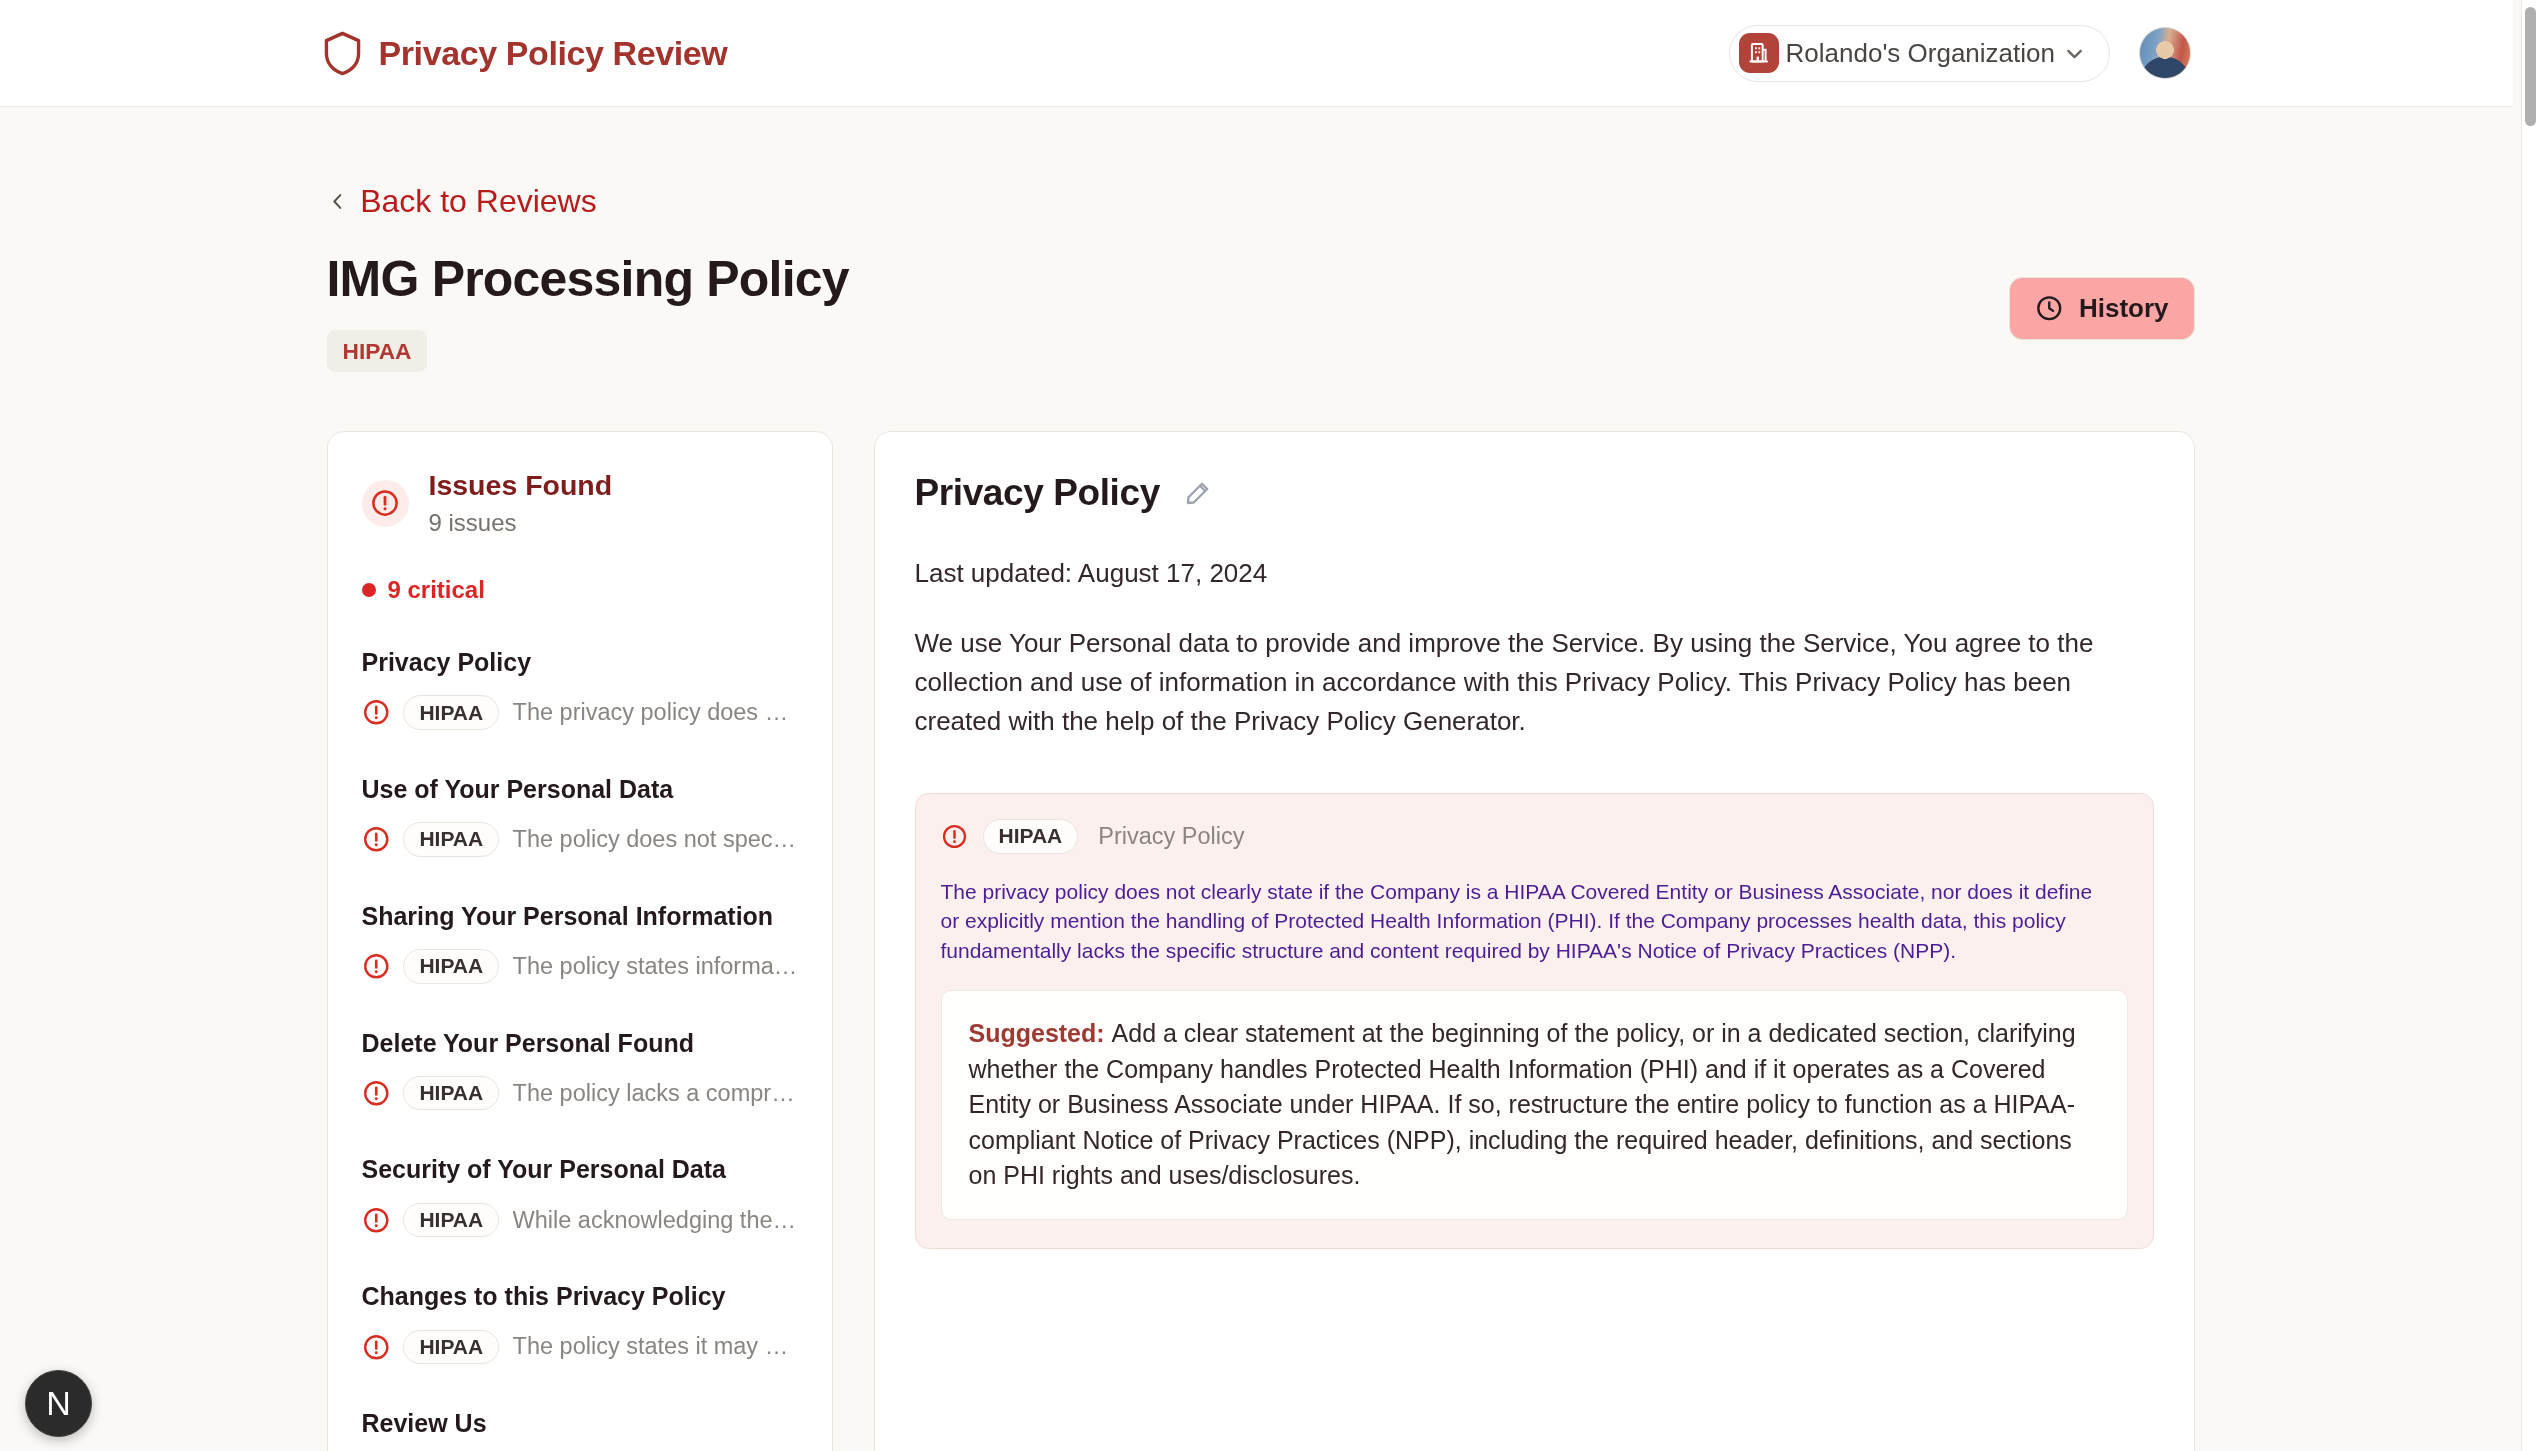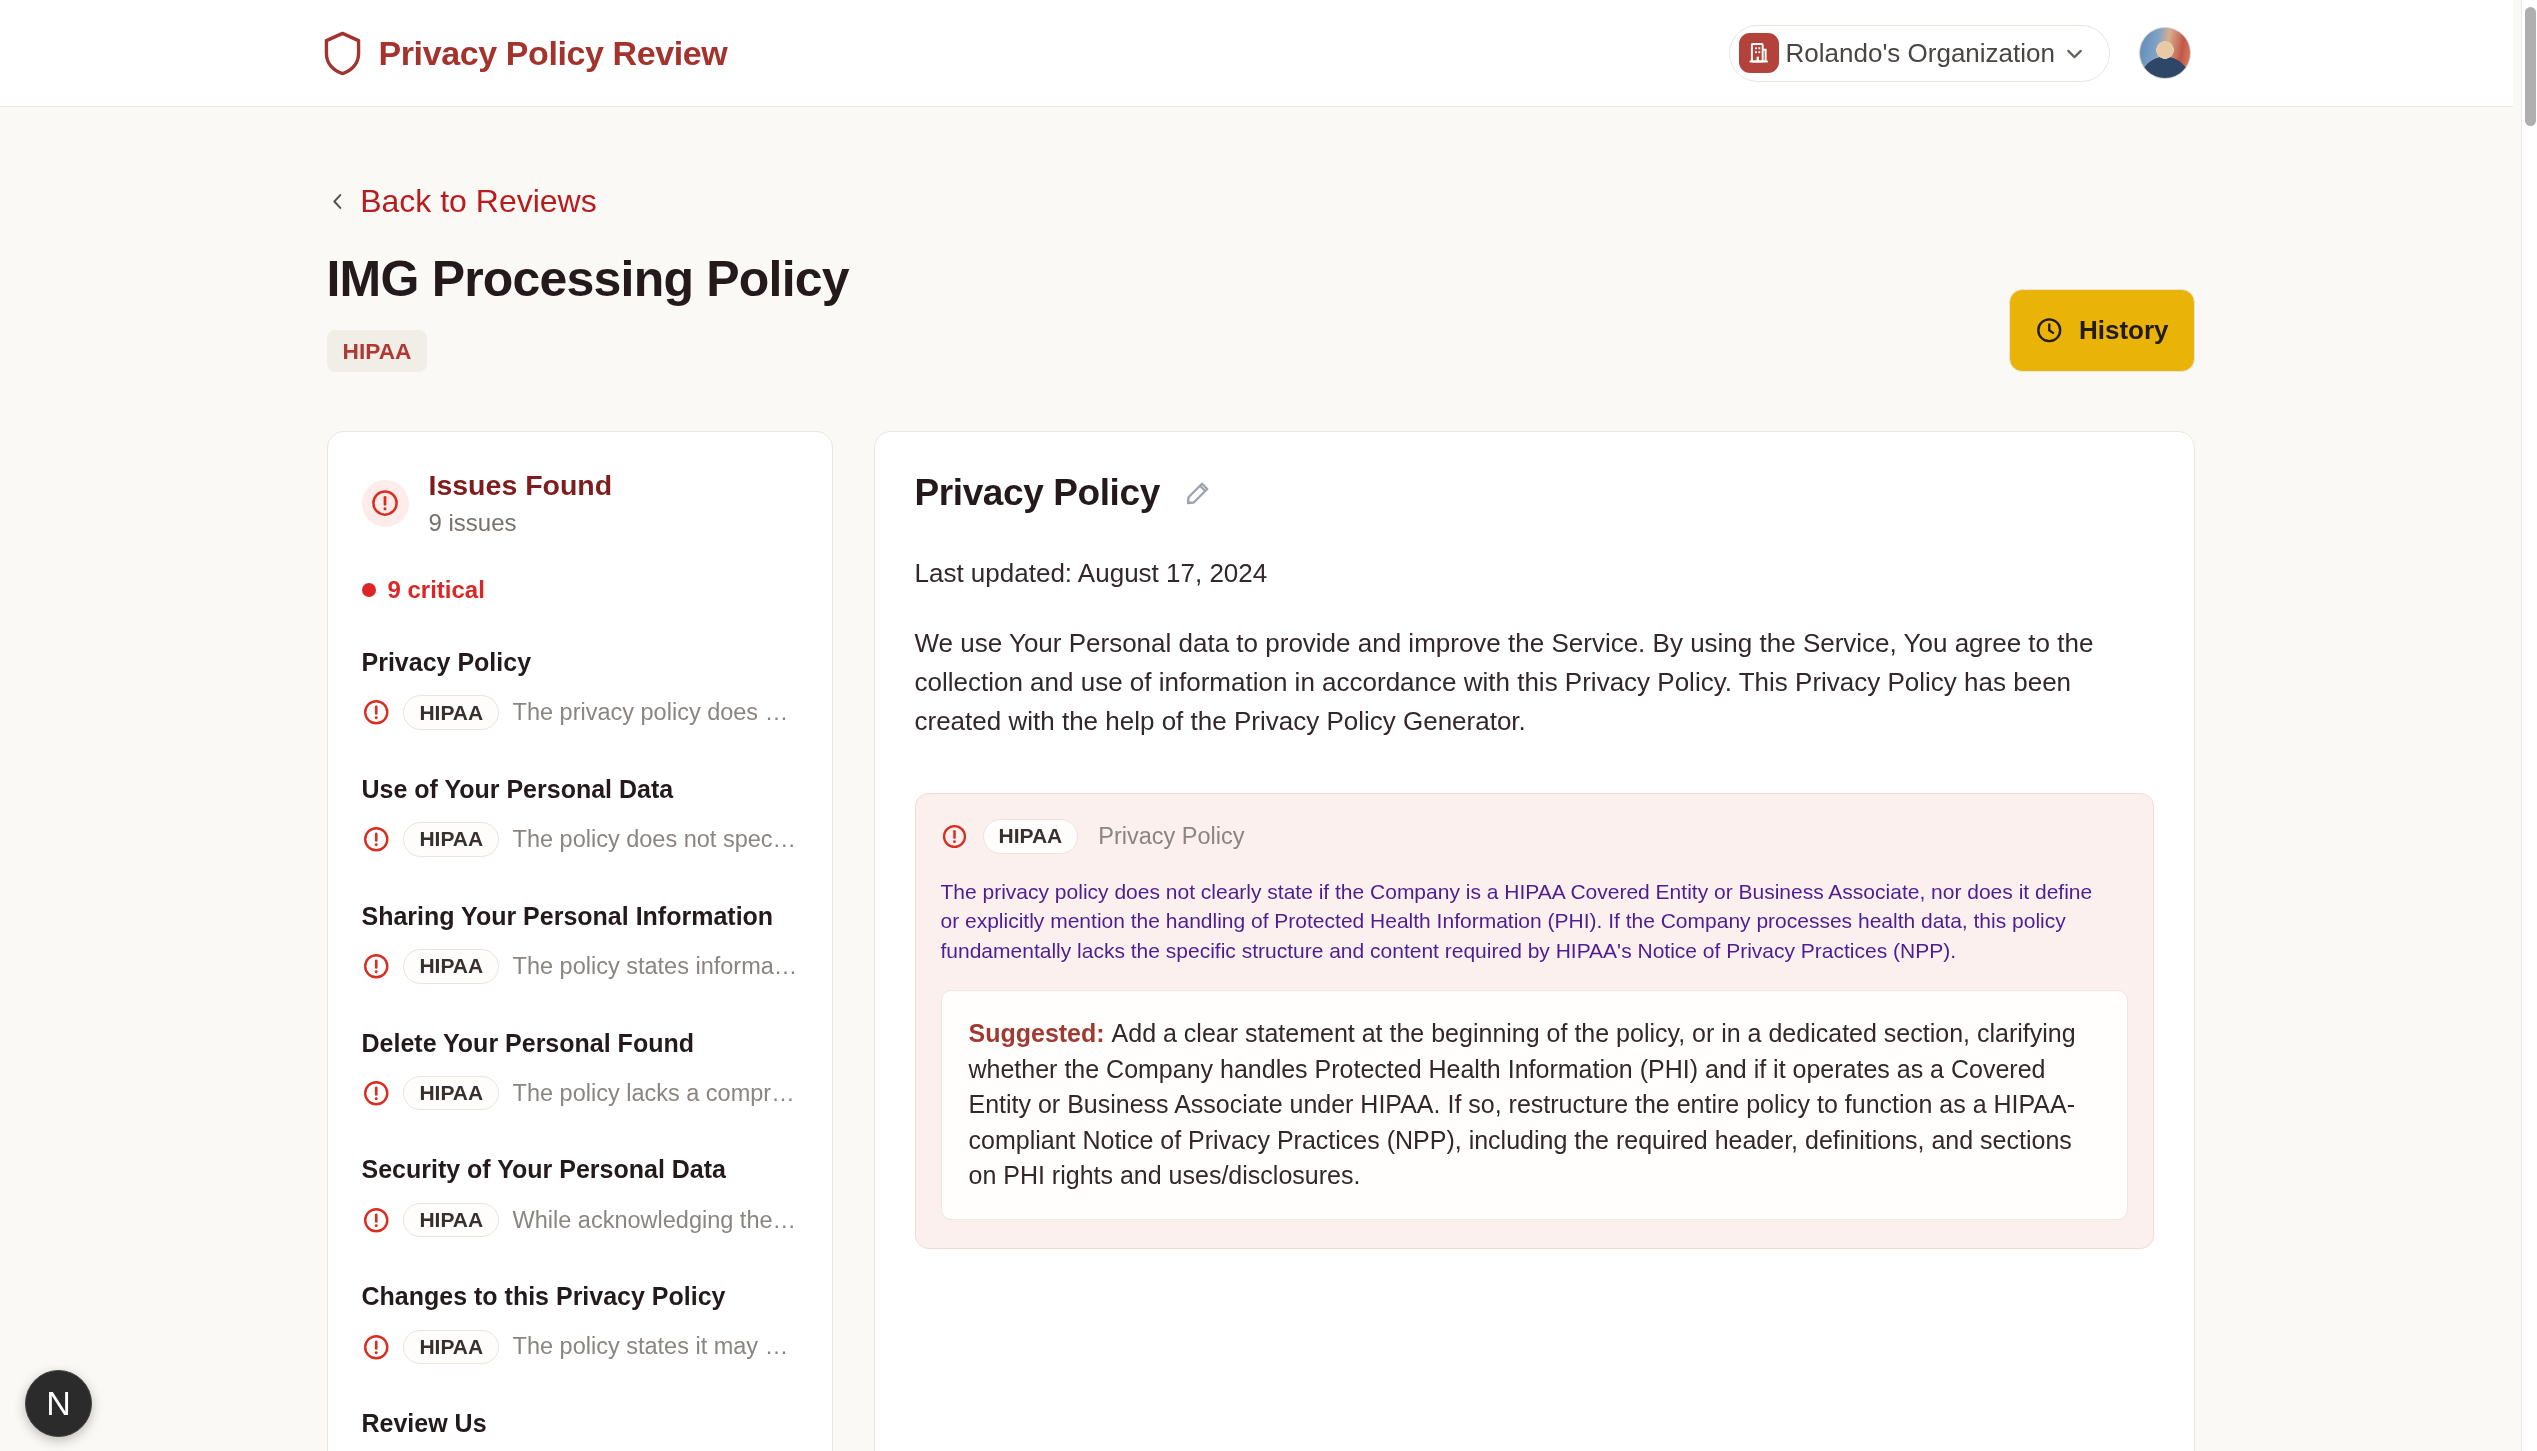--- a/index.html
+++ b/index.html
@@ -45,23 +45,23 @@
   .page-body { position:absolute; top:107px; left:0; right:17px; bottom:0; }
   .back-row { margin-top:76px; display:inline-flex; align-items:center; gap:11.7px; cursor:pointer; }
   .back-label { font-size:32px; color:#b91c1c; }
   .title-row { display:flex; justify-content:space-between; align-items:flex-start; margin-top:30px; }
   .page-title { font-size:50px; font-weight:800; color:#241A1C; letter-spacing:-0.8px; }
   .page-badge {
     display:inline-block; margin-top:22px; background:#F1EDE7; border-radius:8.4px;
     padding:7.6px 16px; font-size:22.7px; font-weight:700; color:#B03A33;
   }
   .history-btn {
-    display:flex; align-items:center; gap:15px; margin-top:39px;
-    background:#eab308; border:1.7px solid #E8E5DF; border-radius:13.4px;
-    padding:25px 25px; cursor:pointer;
+    display:flex; align-items:center; gap:15px; margin-top:27px;
+    background:#fca5a5; border:1.7px solid #E8E5DF; border-radius:13.4px;
+    padding:15px 25px; cursor:pointer;
   }
   .history-label { font-size:26px; font-weight:600; color:#241A1C; }
 
   
   .cards { display:flex; align-items:stretch; gap:41px; margin-top:59px; }
   .card {
     background:#FFFFFF; border:1.7px solid #E9E6E0; border-radius:17px;
   }
 
   

